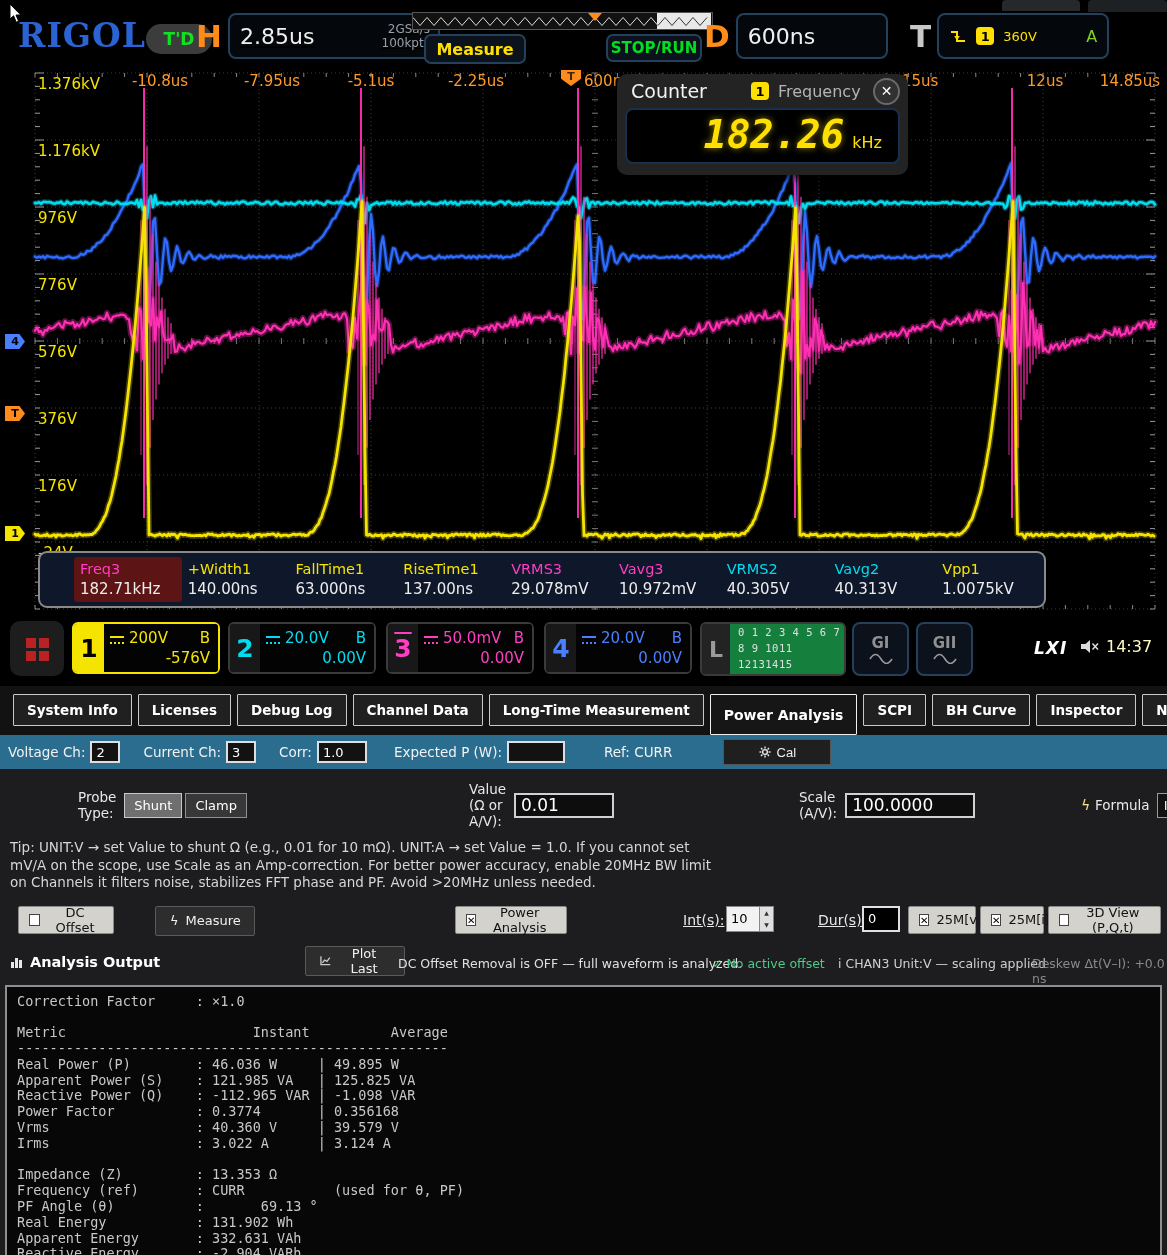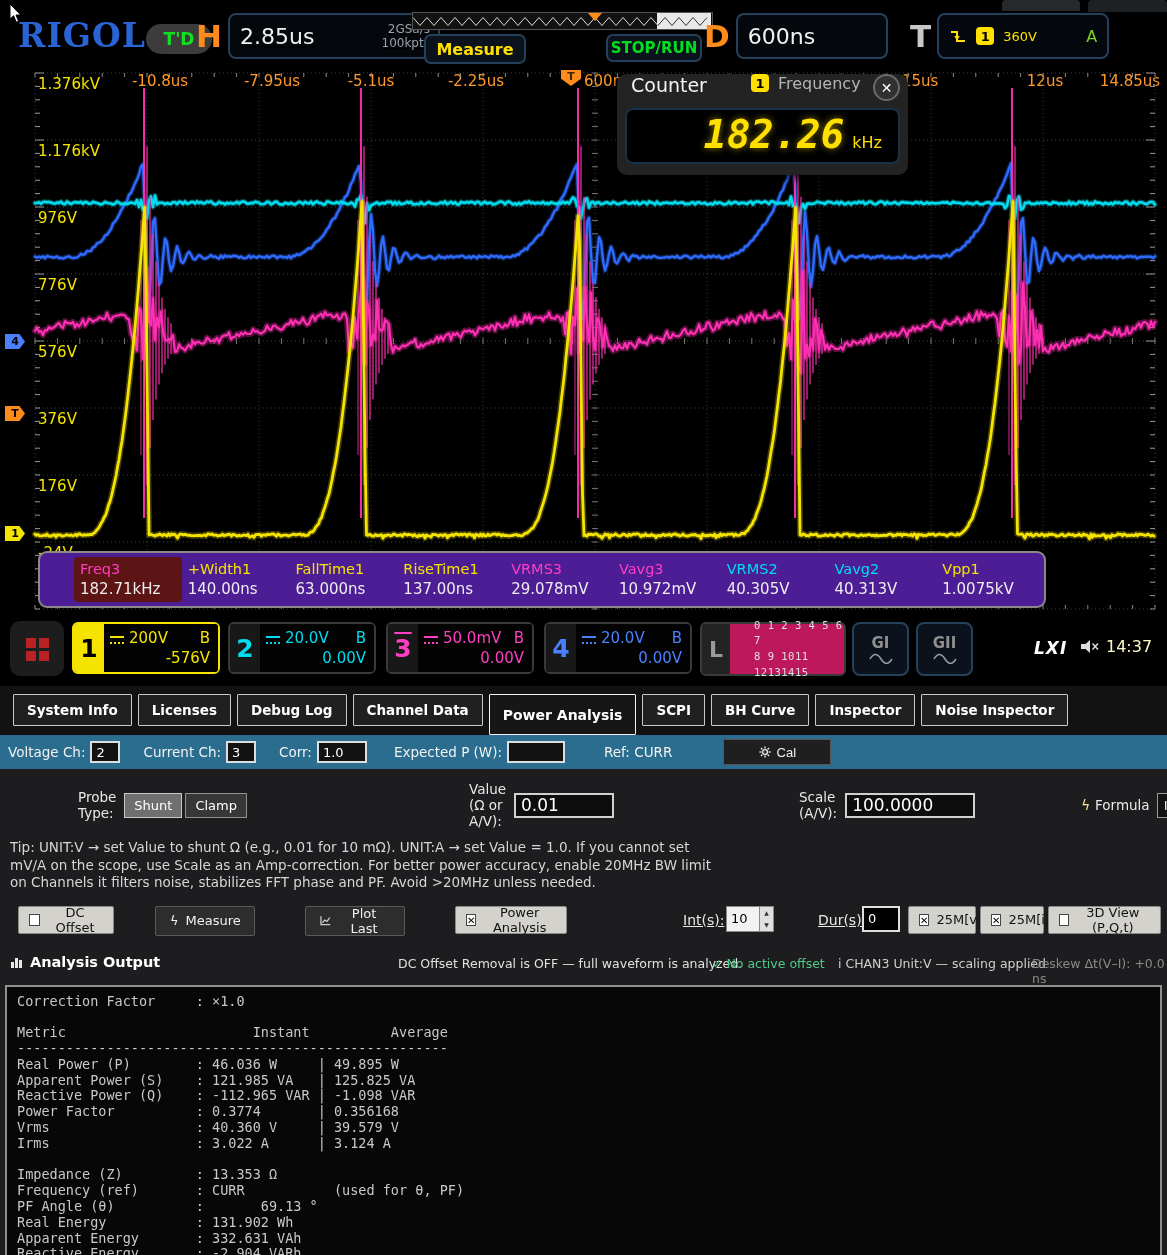--- a/index.html
+++ b/index.html
@@ -27,29 +27,29 @@
   .trig-level{color:#ffe000;font-size:13px;}
   .trig-coup{color:#7ed321;font-size:16px;margin-left:auto;}
 
   .vlabel{position:absolute;left:38px;color:#f5e400;font-size:15px;z-index:0;}
   .tlabel{position:absolute;top:72px;color:#ff9a2a;font-size:15px;transform:translateX(-50%);z-index:0;}
   #wave{position:absolute;left:0;top:70px;z-index:1;pointer-events:none;}
   .lmarker{position:absolute;left:5px;width:20px;height:15px;font-size:11px;font-weight:bold;color:#000;text-align:center;line-height:15px;clip-path:polygon(0 0,72% 0,100% 50%,72% 100%,0 100%);z-index:2;}
   .tmarker{position:absolute;left:561px;top:70px;width:20px;height:16px;background:#ff8c1a;clip-path:polygon(0 0,100% 0,100% 55%,50% 100%,0 55%);color:#402500;font-size:11px;font-weight:bold;text-align:center;line-height:13px;z-index:2;}
 
   .counter{position:absolute;left:617px;top:74px;width:291px;height:101px;background:#232323;border-radius:10px;box-shadow:0 3px 10px rgba(0,0,0,.8);z-index:4;}
-  .counter-head{display:flex;align-items:flex-start;height:34px;padding:0 8px 0 14px;}
+  .counter-head{display:flex;align-items:center;height:34px;padding:0 8px 0 14px;}
   .counter-title{color:#f2f2f2;font-size:19px;}
   .counter-mode{color:#b4b4b4;font-size:16px;margin-left:9px;}
   .counter-close{margin-left:auto;width:27px;height:27px;border-radius:50%;background:#313131;border:2px solid #6a6a6a;color:#fff;font-size:14px;font-weight:bold;display:flex;align-items:center;justify-content:center;box-sizing:border-box;}
   .counter-disp{margin:0 8px;height:56px;background:#000;border:2px solid #15324a;border-radius:8px;display:flex;align-items:baseline;justify-content:flex-end;padding-right:16px;box-sizing:border-box;}
   .counter-val{font-family:"DejaVu Sans Mono","Liberation Mono",monospace;font-style:italic;font-weight:bold;font-size:39px;color:#ffe000;text-shadow:0 0 7px rgba(255,224,0,.55);line-height:50px;}
   .counter-unit{color:#ffe000;font-size:16px;margin-left:8px;}
 
-  .measbar{position:absolute;left:38px;top:551px;width:1008px;height:57px;background:#4c1d95;border:2px solid #8a8a8a;border-radius:9px;box-sizing:border-box;display:flex;align-items:stretch;padding:4px 0 4px 34px;z-index:3;}
+  .measbar{position:absolute;left:38px;top:551px;width:1008px;height:57px;background:#0f172a;border:2px solid #8a8a8a;border-radius:9px;box-sizing:border-box;display:flex;align-items:stretch;padding:4px 0 4px 34px;z-index:3;}
   .mcell{width:108px;display:flex;flex-direction:column;justify-content:center;gap:3px;padding-left:6px;box-sizing:border-box;}
   .mcell.hl{background:#5c1414;border-radius:4px;}
   .mlabel{font-size:14.5px;}
   .mval{color:#ededed;font-size:15px;}
 
   .c1{color:#f5e400;} .c2{color:#00dcf0;} .c3{color:#ff3fc3;}
 
   
   .menu-btn{position:absolute;left:10px;top:621px;width:54px;height:55px;background:#1d1d1d;border-radius:10px;display:flex;align-items:center;justify-content:center;}
   .chbox{position:absolute;top:622px;width:148px;height:52px;display:flex;border-radius:6px;box-sizing:border-box;border:2px solid #3a3a3a;background:#000;}
@@ -59,21 +59,21 @@
   .bwflag{margin-left:auto;}
   .chrow2{text-align:right;}
   .chbox.ch1{border-color:#f5e400;} .chbox.ch1 .chnum{background:#f5e400;color:#000;} .chbox.ch1 .chscr{color:#f5e400;}
   .chbox.ch2 .chnum{color:#00dcf0;} .chbox.ch2 .chscr{color:#00dcf0;}
   .chbox.ch3 .chnum{color:#ff3fc3;text-decoration:overline;} .chbox.ch3 .chscr{color:#ff3fc3;}
   .chbox.ch4 .chnum{color:#4a80ff;} .chbox.ch4 .chscr{color:#4a80ff;}
   .dcic{display:inline-block;width:14px;height:9px;border-top:2px solid currentColor;position:relative;}
   .dcic::after{content:"";position:absolute;left:0;top:4px;width:14px;border-top:2px dotted currentColor;}
   .lpod{position:absolute;left:700px;top:622px;width:146px;height:54px;border:2px solid #3a3a3a;border-radius:6px;background:#141414;display:flex;box-sizing:border-box;}
   .lpod .llbl{width:28px;display:flex;align-items:center;justify-content:center;color:#9a9a9a;font-size:22px;font-weight:bold;background:#232323;border-radius:3px 0 0 3px;}
-  .lpod .ldig{flex:1;background:#be185d;border-radius:0 3px 3px 0;display:flex;flex-direction:column;justify-content:center;padding-left:24px;color:#e0e0e0;font-size:10.5px;letter-spacing:.5px;line-height:1.5;font-family:"DejaVu Sans Mono",monospace;}
+  .lpod .ldig{flex:1;background:#15803d;border-radius:0 3px 3px 0;display:flex;flex-direction:column;justify-content:center;padding-left:8px;color:#e0e0e0;font-size:10.5px;letter-spacing:.5px;line-height:1.5;font-family:"DejaVu Sans Mono",monospace;}
   .genbtn{position:absolute;top:622px;width:57px;height:54px;border:2px solid #24415c;border-radius:8px;background:#0c121c;display:flex;flex-direction:column;align-items:center;justify-content:center;color:#909090;font-weight:bold;font-size:15px;box-sizing:border-box;gap:1px;}
   .lxi{position:absolute;left:1034px;top:638px;color:#fff;font-weight:900;font-style:italic;font-size:17px;letter-spacing:1px;}
   .clock{position:absolute;left:1106px;top:637px;color:#fef9c3;font-size:16px;}
   .spk{position:absolute;left:1080px;top:639px;}
 
   
   .tabs{height:49px;background:#121212;display:flex;gap:6px;padding:8px 0 0 13px;box-sizing:border-box;font-weight:bold;}
   .tab{height:32px;padding:0 13px;border:1px solid #c9c9c9;background:#202020;color:#fff;font-size:13.5px;display:flex;align-items:center;border-radius:1px;box-sizing:border-box;white-space:nowrap;}
   .tab.active{height:41px;background:#161616;border-color:#f0f0f0;font-size:14px;}
 
@@ -694,20 +694,21 @@
         <line x1="18" y1="4.5" x2="12.5" y2="10.5" stroke="#dcdcdc" stroke-width="1.5"></line>
       </svg>
     <div class="clock">14:37</div>
   </div>
 
   <div class="tabs">
     <div class="tab">System Info</div>
     <div class="tab">Licenses</div>
     <div class="tab">Debug Log</div>
     <div class="tab">Channel Data</div>
+    <div class="tab">Long-Time Measurement</div>
     <div class="tab active">Power Analysis</div>
     <div class="tab">SCPI</div>
     <div class="tab">BH Curve</div>
     <div class="tab">Inspector</div>
     <div class="tab">Noise Inspector</div>
   </div>
 
   <div class="ctrlbar">
     <span>Voltage Ch:</span>
     <input class="tin" style="width: 30px;" value="2">
@@ -758,21 +759,21 @@
 
     <div class="actions">
       <button class="lbtn" style="left:18px;width:96px;">
           <span class="cb"></span>
           <span>DC Offset</span>
         </button>
       <button class="dbtn" style="left:155px;width:100px;">
           <span>ϟ</span>
           <span>Measure</span>
         </button>
-      <button class="dbtn" style="left:305px;width:100px;">
+      <button class="dbtn" style="left:305px;width:100px;margin-top:40px;">
           <svg width="12" height="11" viewBox="0 0 12 11">
             <path d="M1 1 V10 H11" fill="none" stroke="#ccc" stroke-width="1.4"></path>
             <polyline points="2.5,8 5,5 7.5,6.5 10.5,2.5" fill="none" stroke="#ccc" stroke-width="1.4"></polyline>
           </svg>
           <span>Plot Last</span>
         </button>
       <button class="lbtn" style="left:455px;width:112px;">
           <span class="cb">✕</span>
           <span>Power Analysis</span>
         </button>

